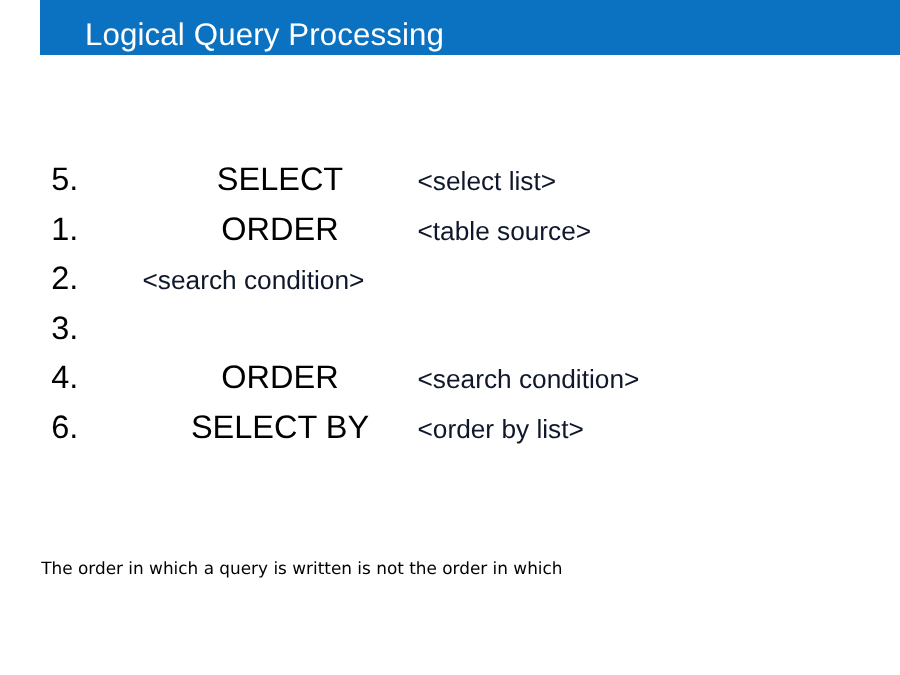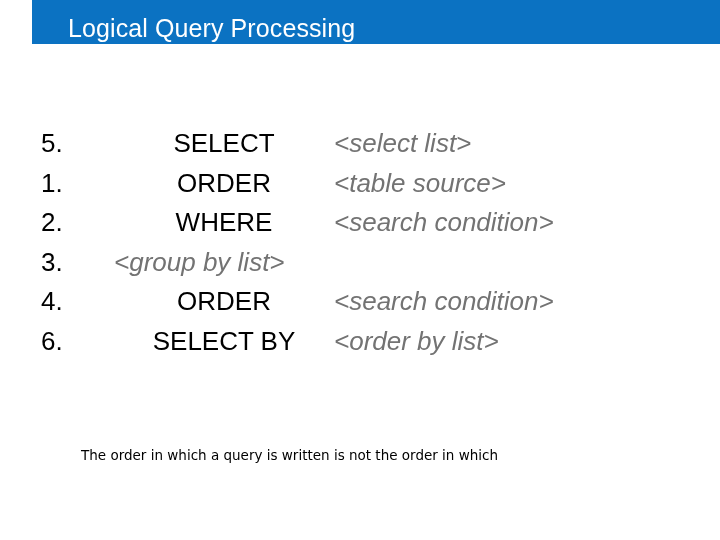--- a/index.html
+++ b/index.html
@@ -67,38 +67,36 @@
     width: 220px;
     flex: 0 0 220px;
     font-size: 26px;
     color: #000000;
     line-height: 32px;
     white-space: nowrap;
     text-align: center;
   }
   .col-placeholder {
     flex: 1 1 auto;
-    font-size: 26px;
-    color: #737373;
+    font-size: 21px;
+    color: #0f172a;
     line-height: 32px;
     white-space: nowrap;
-    font-style: italic;
   }
 
   
   #footnote {
     position: absolute;
     left: 33px;
     top: 445px;
     width: 600px;
     font-family: "DejaVu Sans", sans-serif;
     font-size: 13.5px;
     line-height: 21px;
     color: #000000;
-    margin-left: 48px;
   }
   .foot-line {
     display: block;
     white-space: nowrap;
   }
 </style>
 </head>
 <body>
 
 <div id="slide">
@@ -116,27 +114,25 @@
     </div>
 
     <div class="clause-row">
       <span class="col-step">1.</span>
       <span class="col-keyword">ORDER</span>
       <span class="col-placeholder">&lt;table source&gt;</span>
     </div>
 
     <div class="clause-row">
       <span class="col-step">2.</span>
-      <span class="col-keyword">WHERE</span>
       <span class="col-placeholder">&lt;search condition&gt;</span>
     </div>
 
     <div class="clause-row">
       <span class="col-step">3.</span>
-      <span class="col-placeholder">&lt;group by list&gt;</span>
     </div>
 
     <div class="clause-row">
       <span class="col-step">4.</span>
       <span class="col-keyword">ORDER</span>
       <span class="col-placeholder">&lt;search condition&gt;</span>
     </div>
 
     <div class="clause-row">
       <span class="col-step">6.</span>

